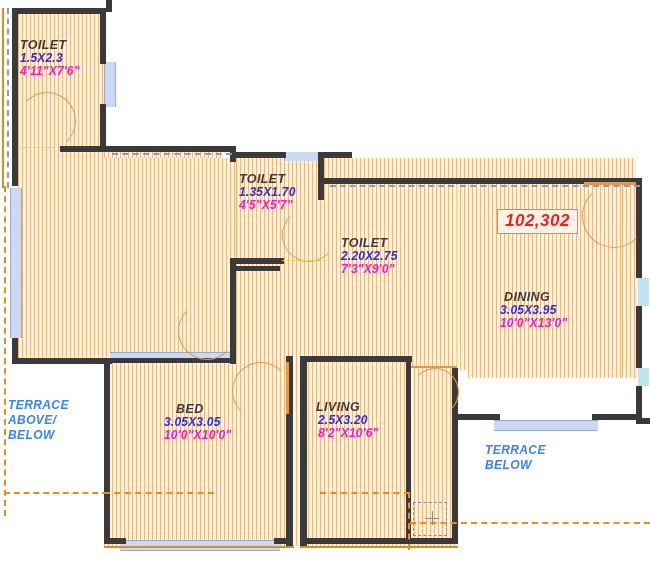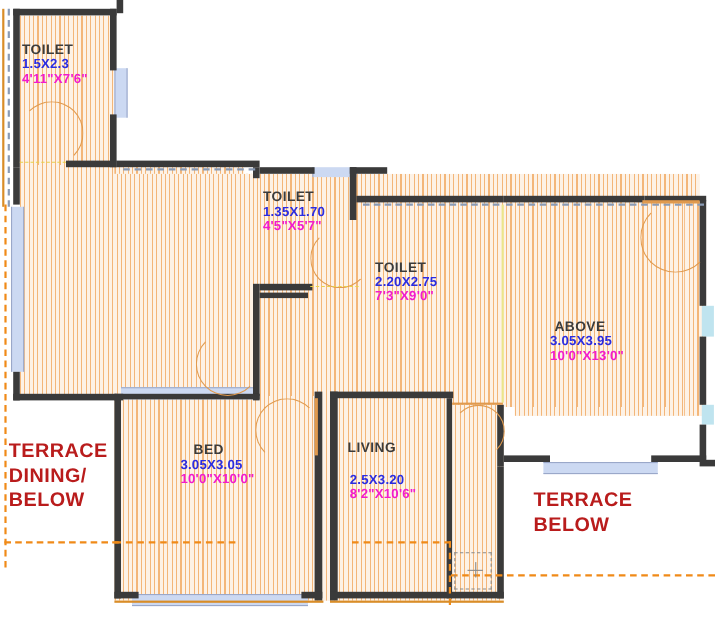--- a/index.html
+++ b/index.html
@@ -2,20 +2,21 @@
 <html><head>
 <meta charset="utf-8">
 <style>
   html,body{margin:0;padding:0;background:#ffffff;}
   body{font-family:"Liberation Sans",sans-serif;}
   #plan{
     position:relative;
     width:650px;height:562px;
     background:#ffffff;
     overflow:hidden;
+    font-style:italic;
   }
   
   .hatch{
     position:absolute;
     background-color:#fdf0e2;
     background-image:repeating-linear-gradient(
       to right,
       #f3b679 0px, #f3b679 1px,
       #fdf2e6 1px, #fdf2e6 4px);
   }
@@ -34,21 +35,21 @@
   .edge-h{position:absolute;background:#d98d28;}
   
   .swing{position:absolute;border:1.4px solid #e09a4e;border-radius:50%;}
   .door-leaf{position:absolute;background:#e09a4e;}
   .thresh{position:absolute;border-top:1.5px dashed #e8d24a;}
   
   .lbl{position:absolute;white-space:nowrap;line-height:1.12;}
   .rn{color:#3b3b3b;font-size:12.5px;font-weight:bold;letter-spacing:.4px;}
   .dm{color:#2b2ce0;font-size:12px;font-weight:bold;letter-spacing:.2px;}
   .df{color:#f21bcd;font-size:12px;font-weight:bold;letter-spacing:.2px;}
-  .terr{color:#b91c1c;font-size:18px;font-weight:bold;letter-spacing:.4px;line-height:1.25;}
+  .terr{color:#3b82f6;font-size:12px;font-weight:bold;letter-spacing:.4px;line-height:1.25;}
   
   .unit{
     position:absolute;
     border:1.5px solid #9a9a9a;
     background:#fdf2e6;
     color:#ef2222;
     font-size:17px;font-weight:bold;
     padding:1px 7px 2px 7px;
     letter-spacing:.5px;
   }
@@ -197,42 +198,43 @@
     <div class="df">4'5"X5'7"</div>
   </div>
 
   <div class="lbl" style="left:341px;top:236px;">
     <div class="rn">TOILET</div>
     <div class="dm">2.20X2.75</div>
     <div class="df">7'3"X9'0"</div>
   </div>
 
   <div class="lbl" style="left:504px;top:290px;">
-    <div class="rn">ABOVE</div>
+    <div class="rn">DINING</div>
     <div class="dm" style="margin-left:-4px;">3.05X3.95</div>
     <div class="df" style="margin-left:-4px;">10'0"X13'0"</div>
   </div>
 
   <div class="lbl" style="left:164px;top:402px;">
     <div class="rn" style="margin-left:12px;">BED</div>
     <div class="dm">3.05X3.05</div>
     <div class="df">10'0"X10'0"</div>
   </div>
 
   <div class="lbl" style="left:316px;top:400px;">
     <div class="rn">LIVING</div>
-    <div class="dm" style="margin-left:2px;margin-top:16px;">2.5X3.20</div>
+    <div class="dm" style="margin-left:2px;">2.5X3.20</div>
     <div class="df" style="margin-left:2px;">8'2"X10'6"</div>
   </div>
 
   <div class="lbl terr" style="left:8px;top:398px;">
     <div>TERRACE</div>
-    <div>DINING/</div>
+    <div>ABOVE/</div>
     <div>BELOW</div>
   </div>
 
   <div class="lbl terr" style="left:485px;top:443px;">
     <div>TERRACE</div>
     <div>BELOW</div>
   </div>
 
+  <div class="unit" style="left:497px;top:209px;">102,302</div>
 
 </div>
 
 </body></html>

